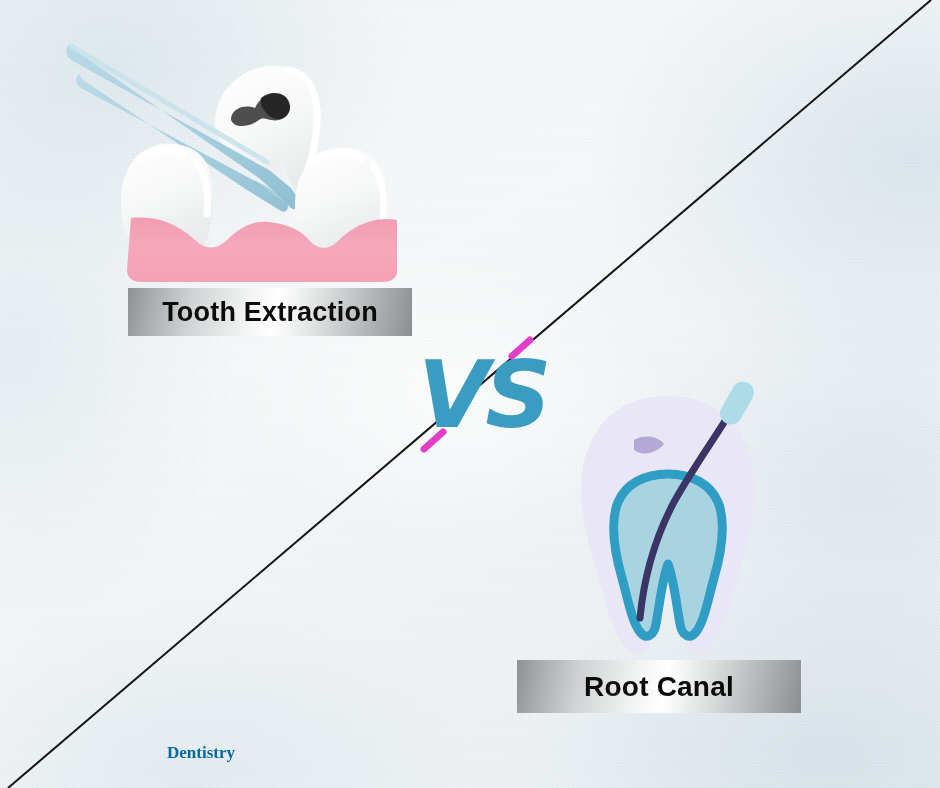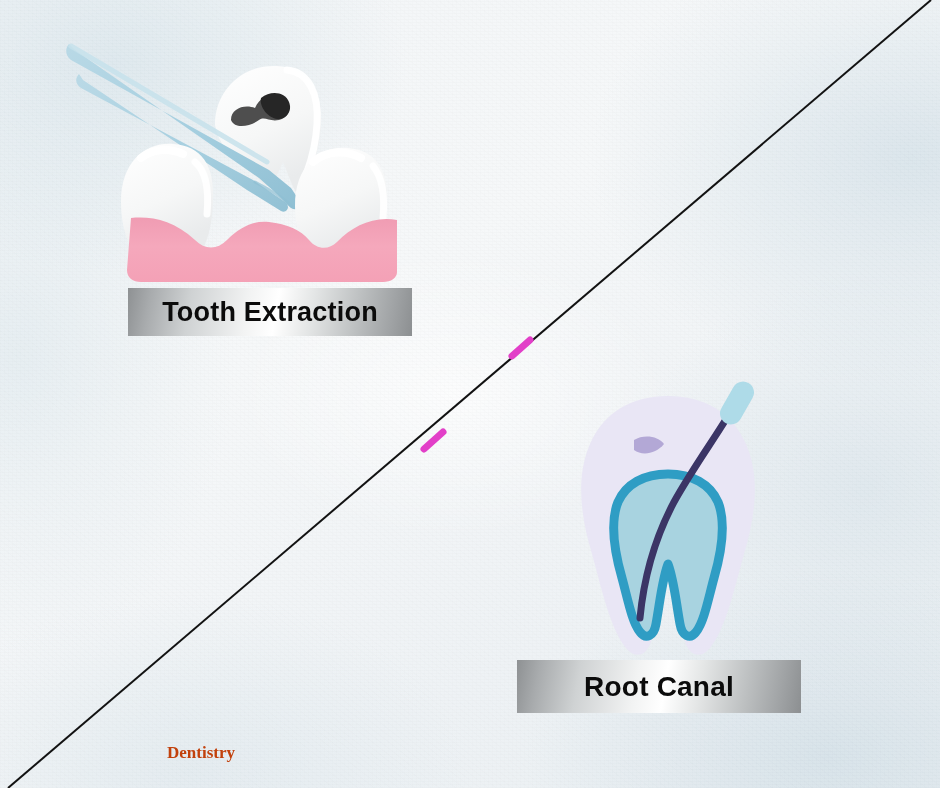--- a/index.html
+++ b/index.html
@@ -136,21 +136,21 @@
     font-size: 28px;
     font-weight: 700;
     color: #2aa4dd;
     line-height: 1.05;
     white-space: nowrap;
   }
   #brand-tagline {
     font-family: "Liberation Serif", serif;
     font-size: 17px;
     font-weight: 700;
-    color: #c2410c;
+    color: #0369a1;
     line-height: 1.1;
     margin-top: 2px;
     margin-left: 62px;
     white-space: nowrap;
   }
 </style>
 </head>
 <body>
 
 <div id="canvas">
@@ -261,20 +261,23 @@
       <rect x="178" y="2" width="22" height="46" rx="11" transform="rotate(30 189 25)" fill="#aedbe8"></rect>
     </g>
   </svg>
 
   <svg class="divider-svg" viewBox="0 0 940 788">
     <line x1="931" y1="0" x2="8" y2="788" stroke="#121212" stroke-width="2"></line>
     <line x1="530" y1="340" x2="512" y2="356" stroke="#e23fc8" stroke-width="7" stroke-linecap="round"></line>
     <line x1="443" y1="432" x2="424" y2="449" stroke="#e23fc8" stroke-width="7" stroke-linecap="round"></line>
   </svg>
 
+  <div id="vs-badge">
+    <div id="vs-text">VS</div>
+  </div>
 
   <div class="label-plate" id="tooth-extraction-label">Tooth Extraction</div>
 
   <div class="label-plate" id="root-canal-label">Root Canal</div>
 
   <div id="brand-tagline" style="position:absolute;left:105px;top:742px;">Dentistry</div>
 
 </div>
 
 </body></html>

